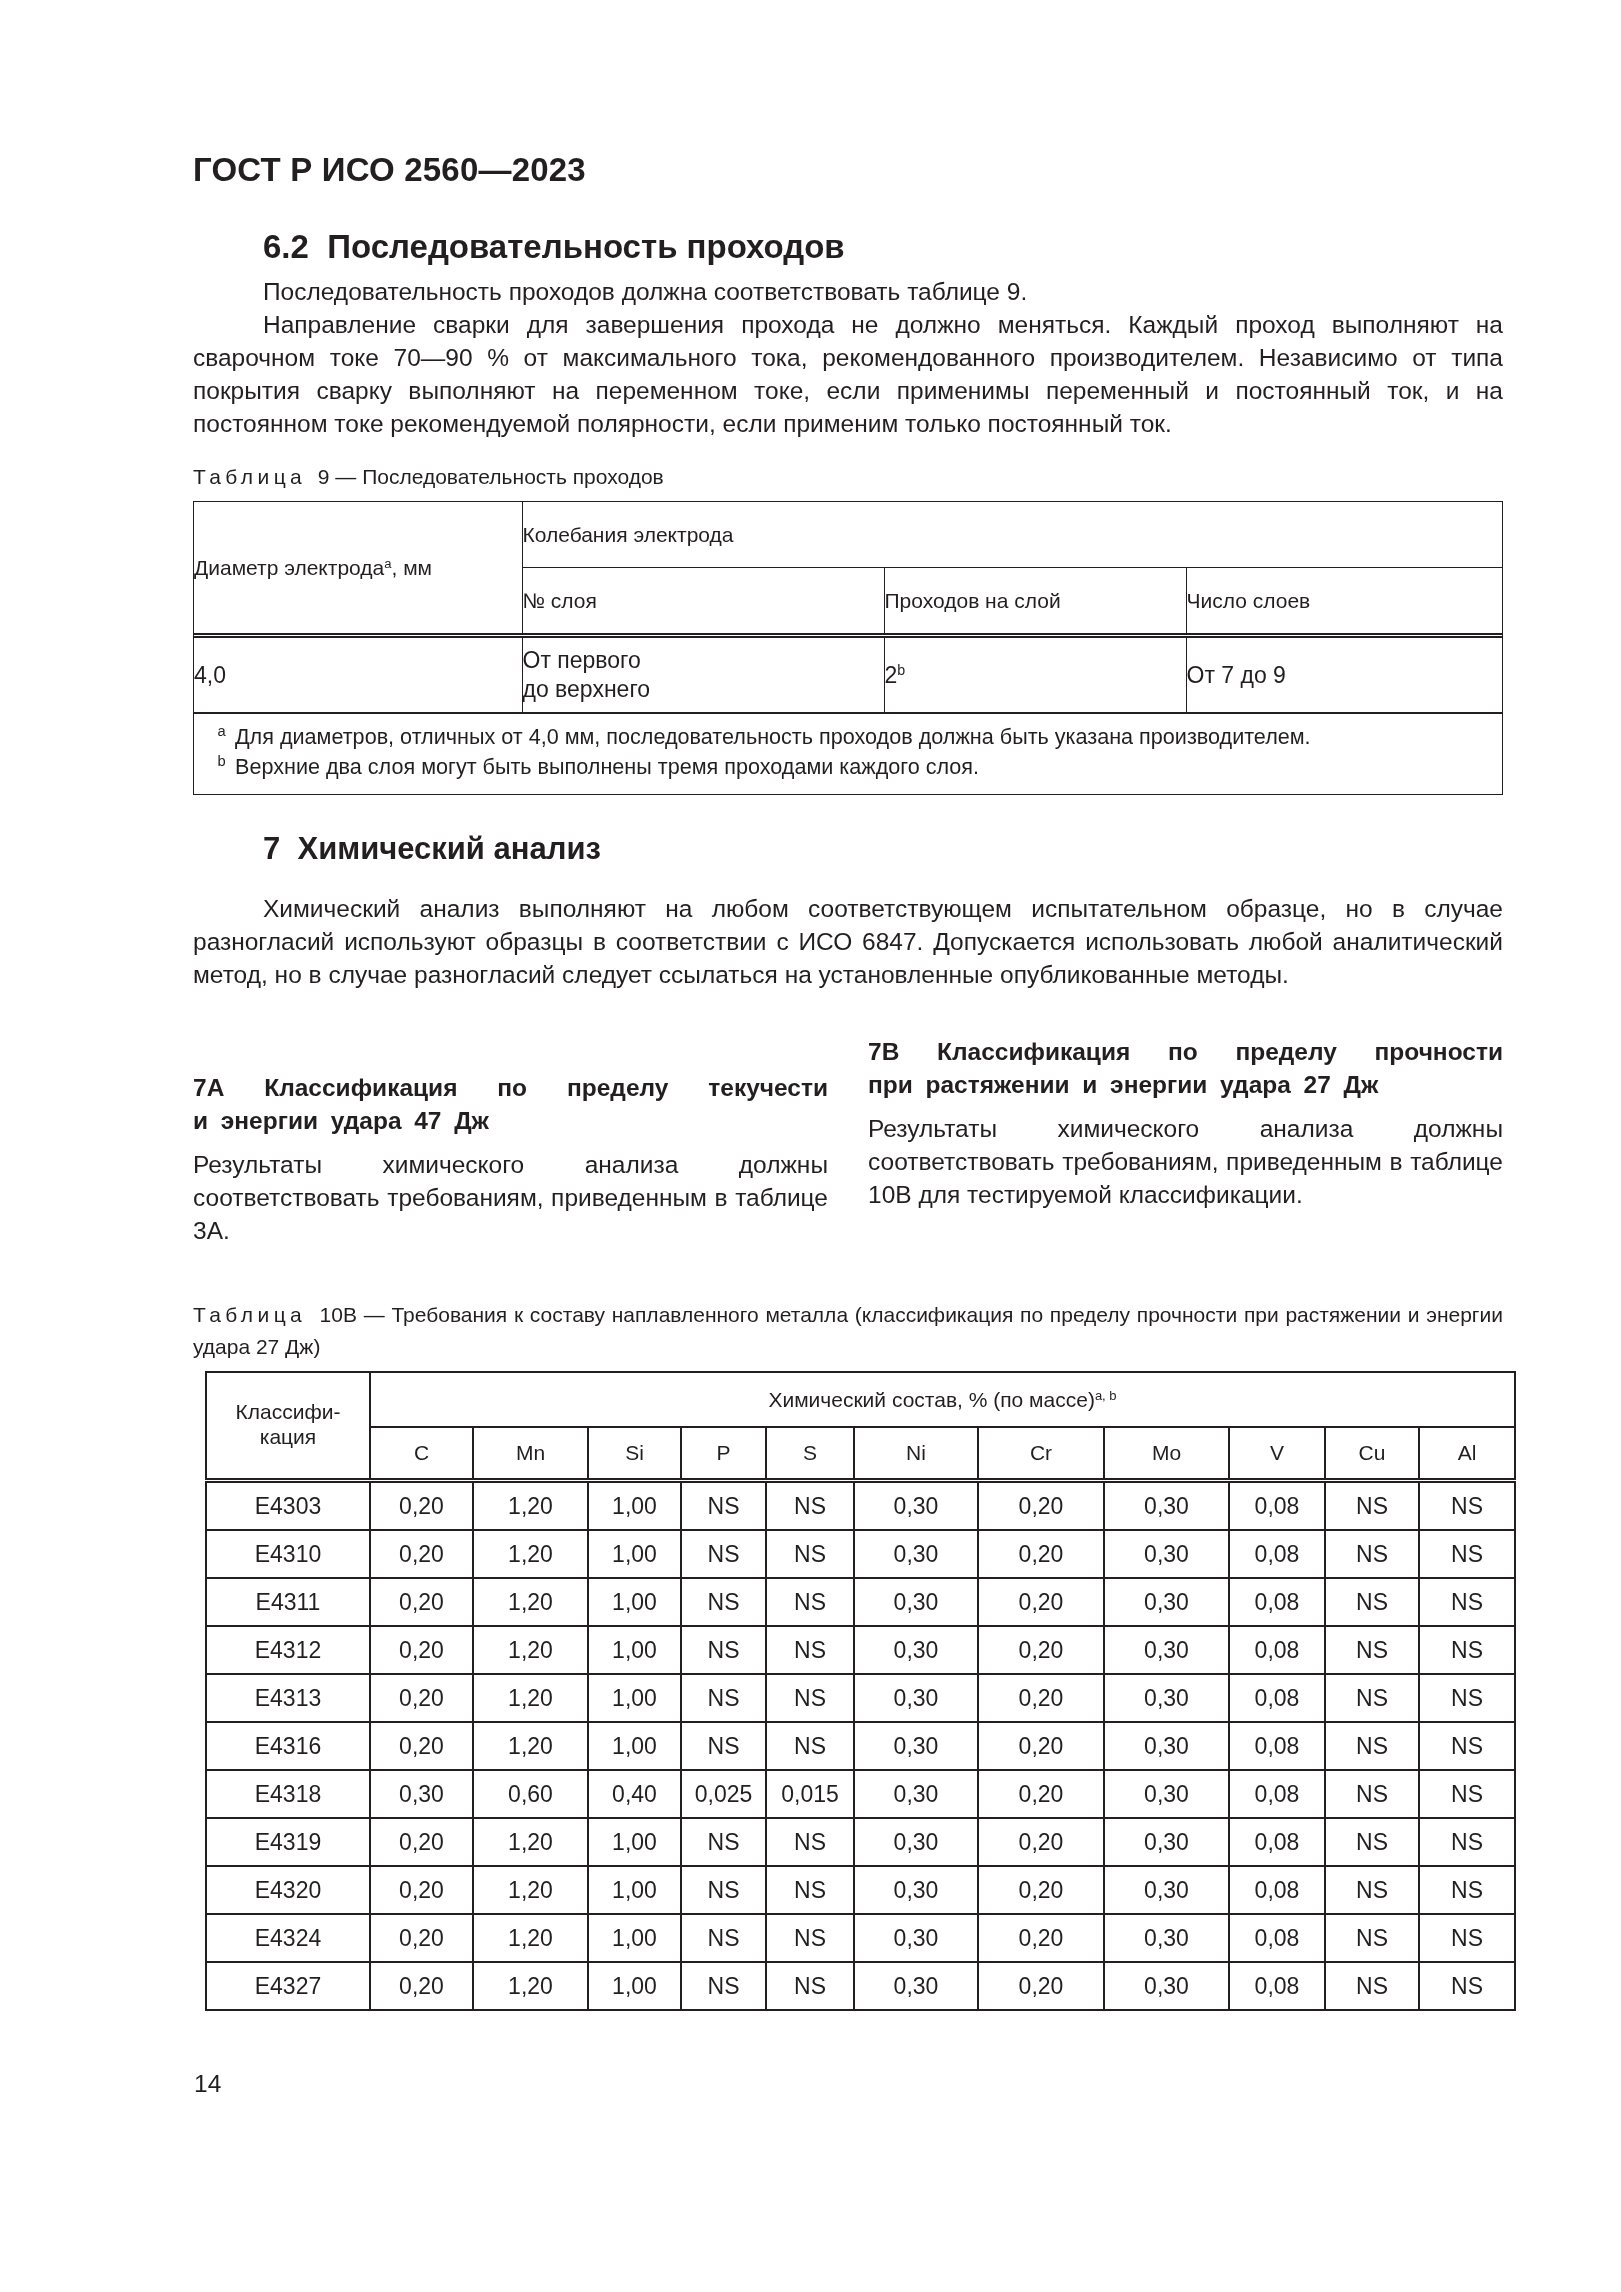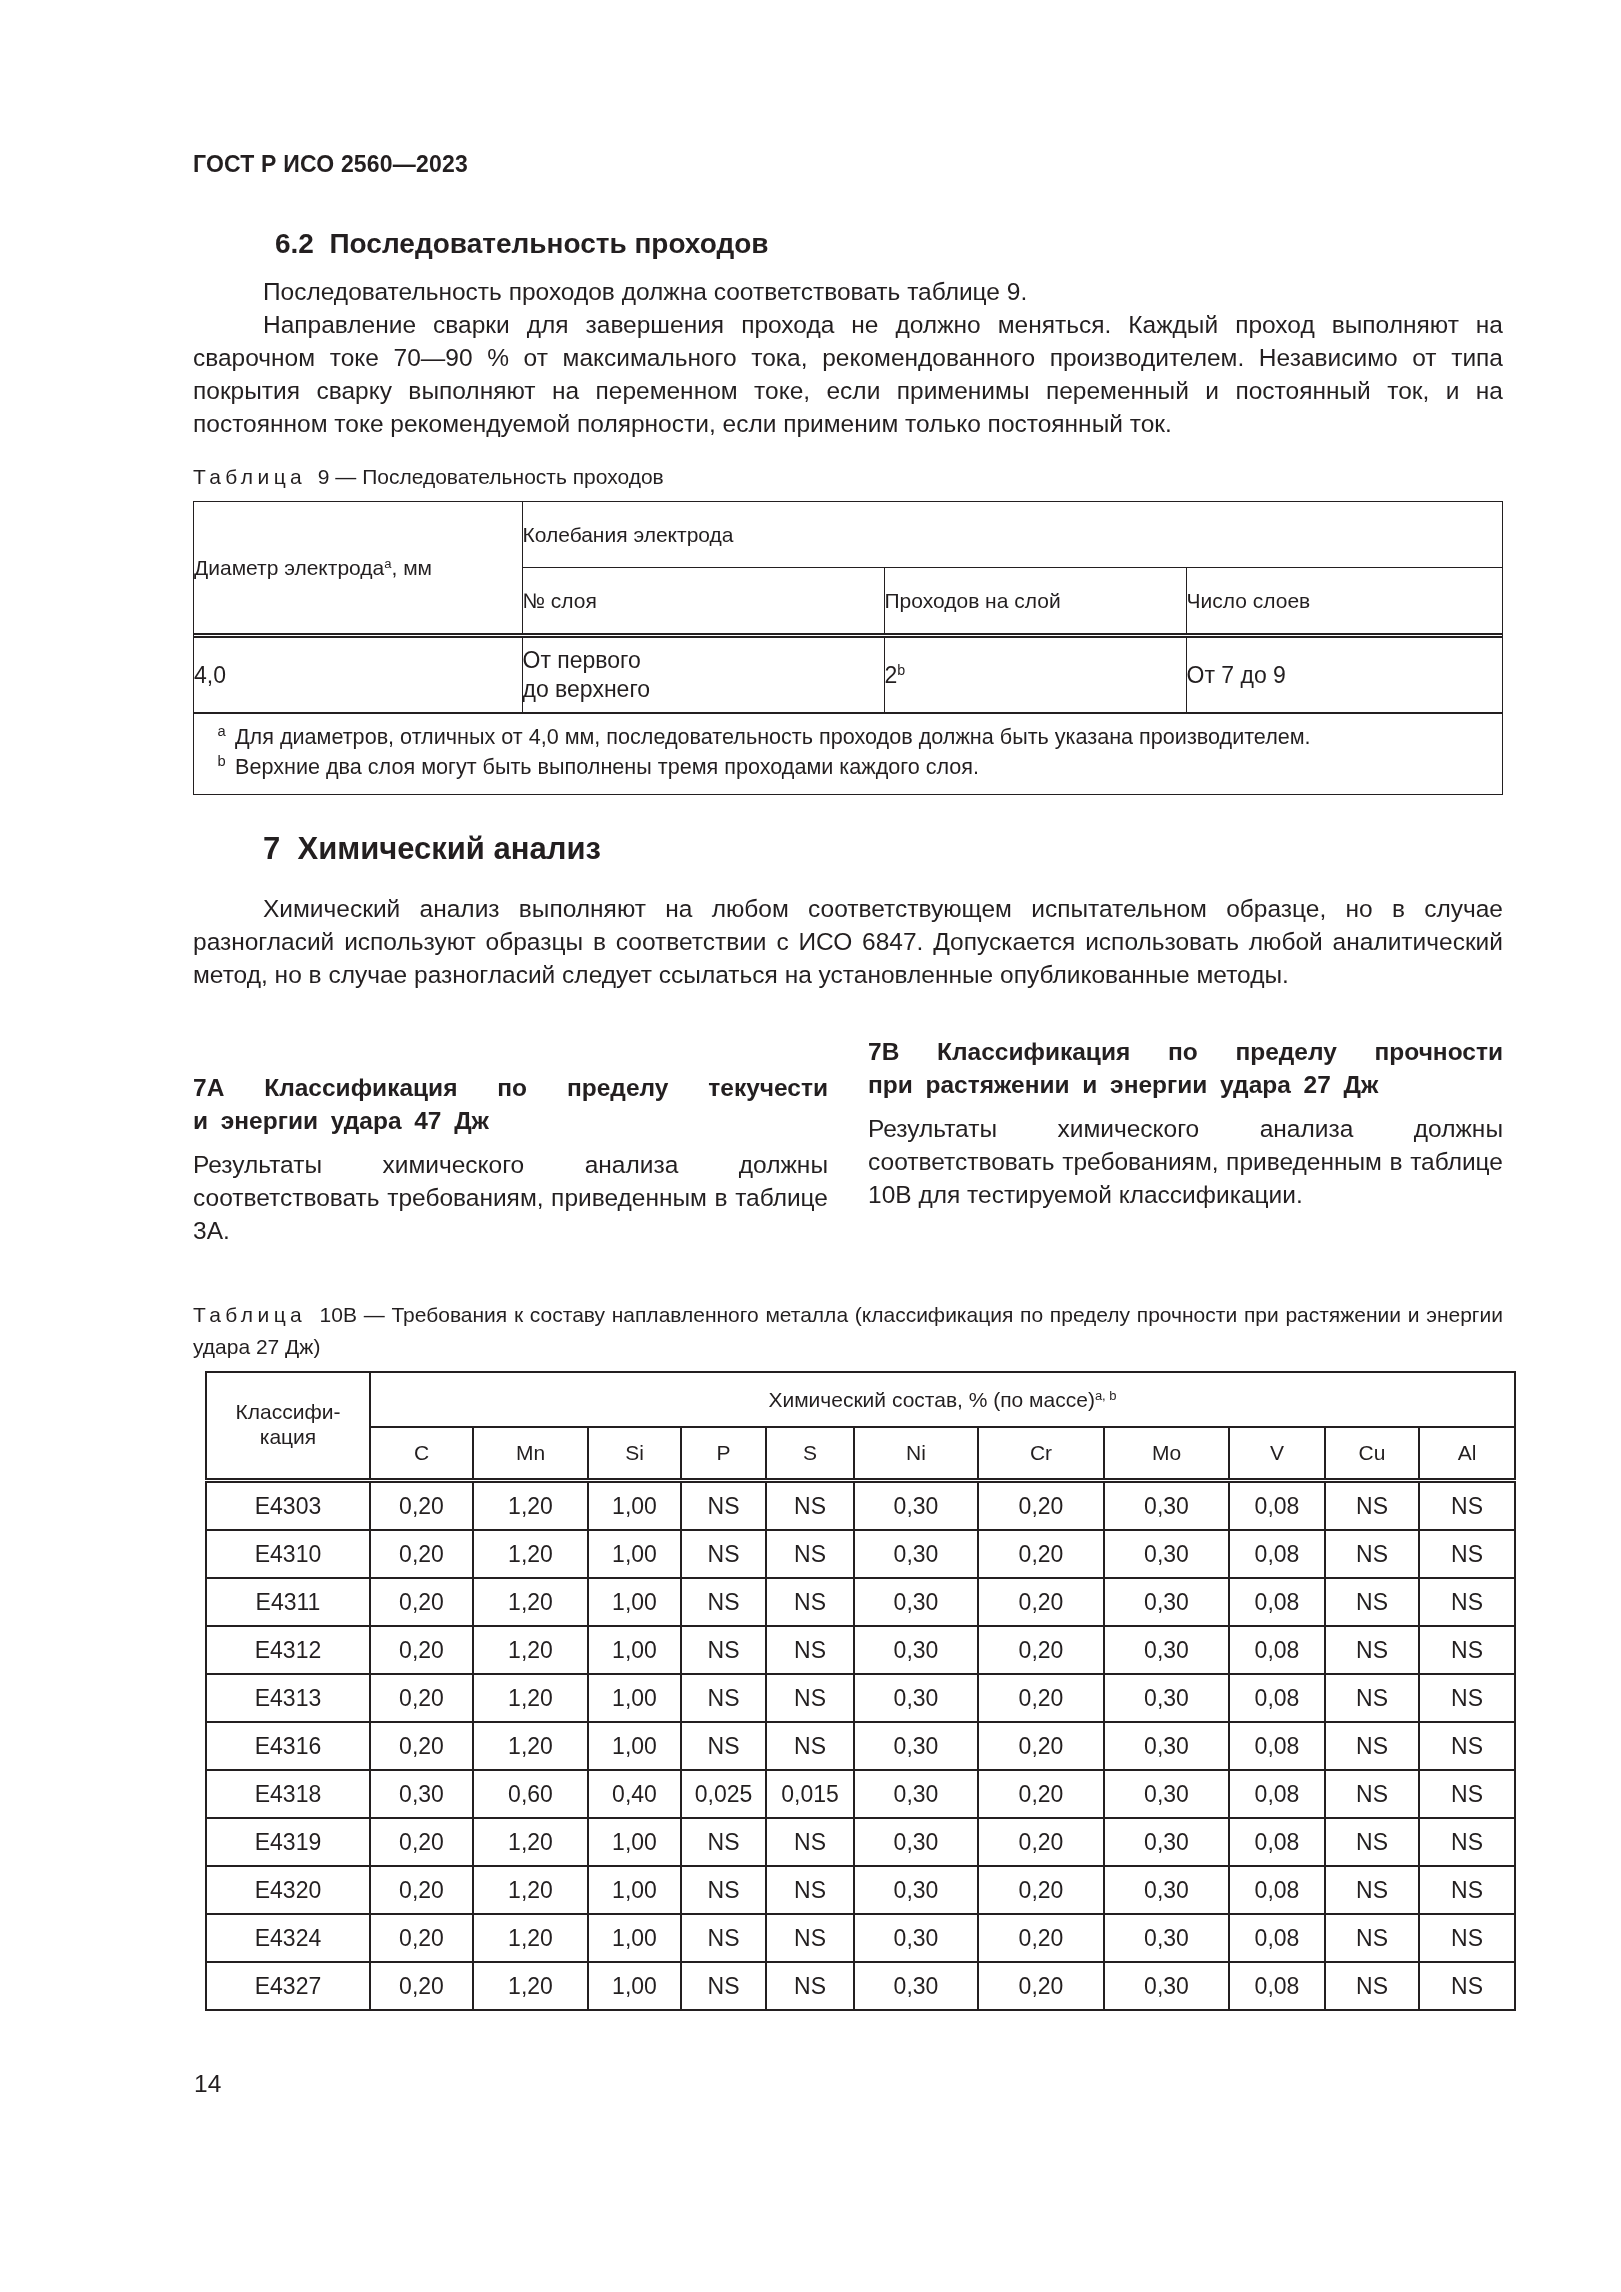--- a/index.html
+++ b/index.html
@@ -1,20 +1,20 @@
 <!DOCTYPE html>
 <html><head>
 <meta charset="utf-8">
 <style>
   html, body { margin: 0; padding: 0; background: #ffffff; }
   body { width: 1621px; height: 2293px; position: relative; overflow: hidden;
          font-family: "Liberation Sans", sans-serif; color: #231f20; }
   .abs { position: absolute; }
-  .doc-header { left: 193px; top: 151px; font-size: 23px; font-weight: bold; letter-spacing: 0.2px; }
-  .h2 { left: 275px; top: 228px; font-size: 28px; font-weight: bold; }
+  .doc-header { left: 193px; top: 151px; font-size: 33px; font-weight: bold; letter-spacing: 0.2px; }
+  .h2 { left: 263px; top: 228px; font-size: 33px; font-weight: bold; }
   .para { position: absolute; left: 193px; width: 1310px; font-size: 24.5px; line-height: 33px; text-align: justify; }
   .para p { margin: 0; text-indent: 70px; text-align: justify; }
   .caption { position: absolute; left: 193px; width: 1310px; font-size: 21px; line-height: 32px; text-align: justify; }
   .spaced { letter-spacing: 4.4px; }
   sup { font-size: 0.62em; line-height: 0; vertical-align: 0.55em; }
 
   
   .t9 { position: absolute; left: 193px; top: 501px; width: 1310px; border: 1.5px solid #231f20; box-sizing: border-box; }
   .t9 table { border-collapse: collapse; width: 100%; font-size: 21px; }
   .t9 td { border: 1.5px solid #231f20; text-align: left; vertical-align: middle; padding: 0; line-height: 29px; }

